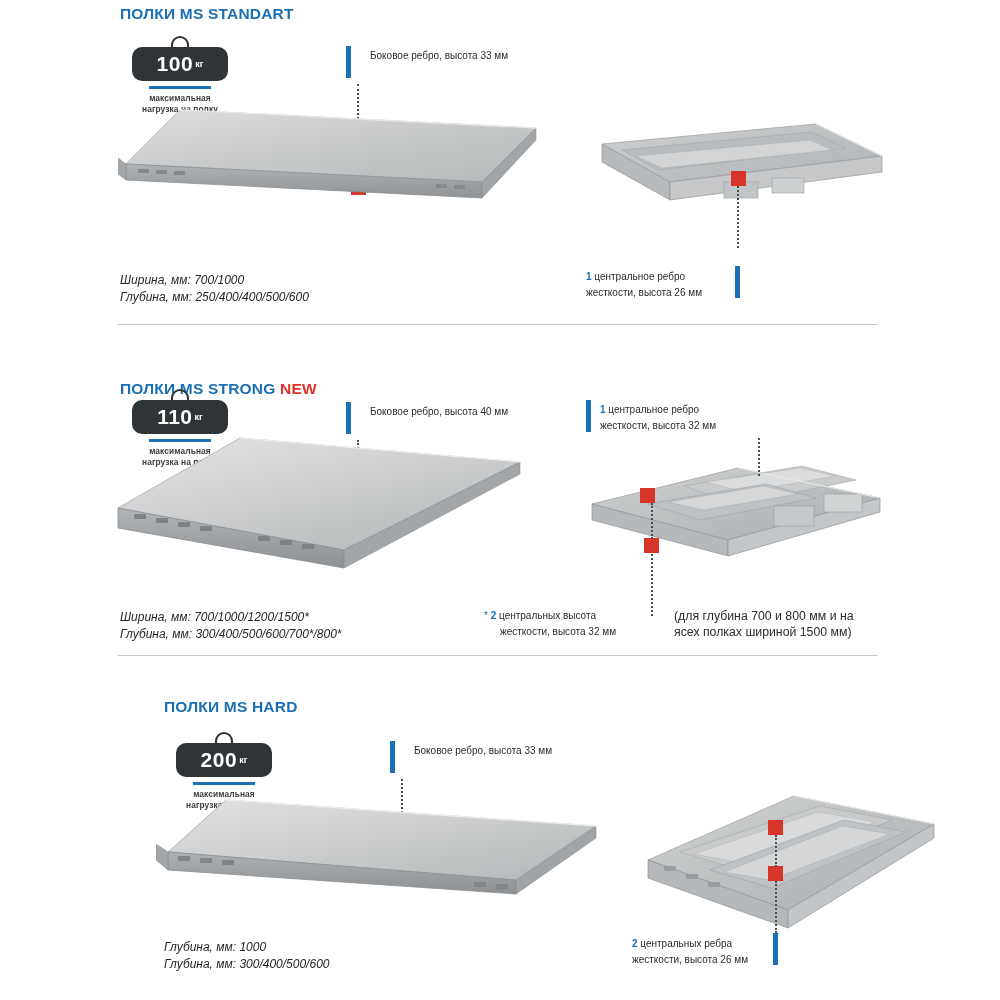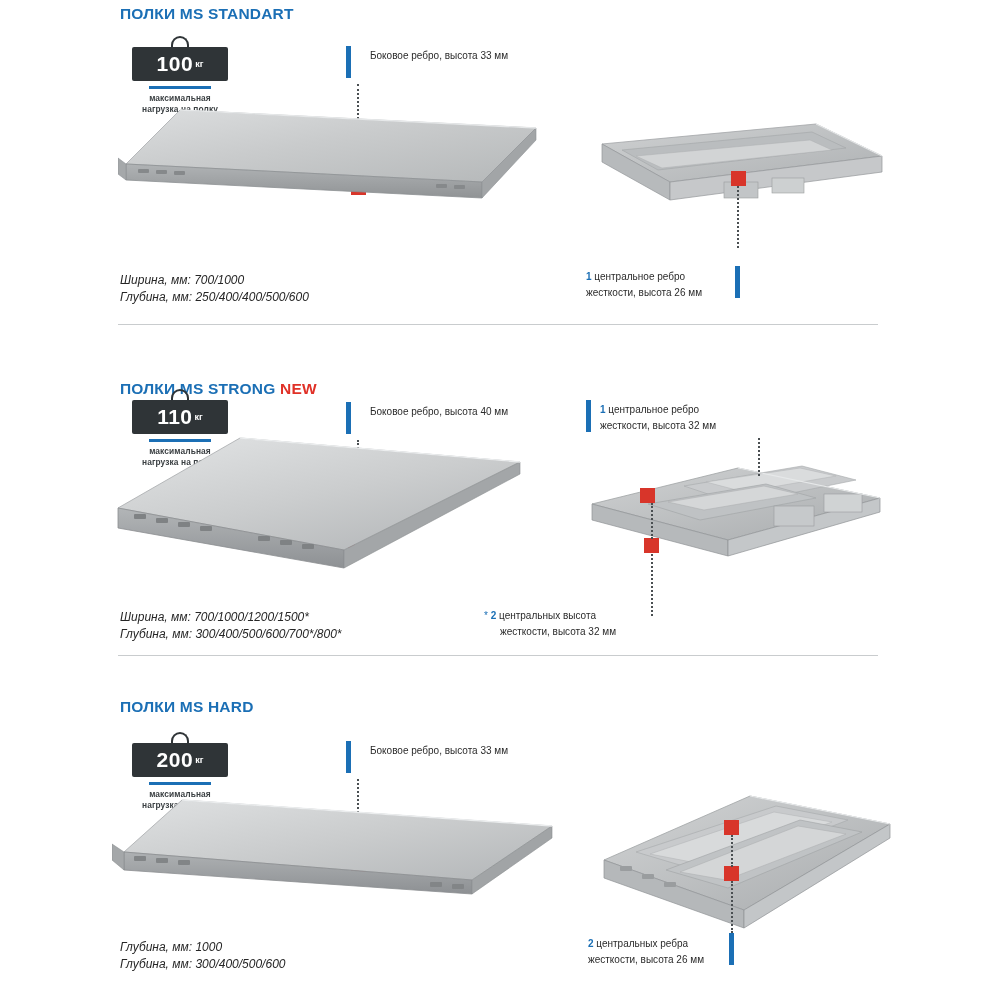--- a/index.html
+++ b/index.html
@@ -23,21 +23,21 @@
   }
 
   
   .section {
     position: absolute;
     left: 0;
     width: 944px;
   }
   .sec1 { top: 0; height: 338px; }
   .sec2 { top: 338px; height: 330px; }
-  .sec3 { top: 668px; height: 332px; }
+  .sec3 { top: 668px; height: 332px; margin-left: 44px; }
 
   .divider {
     position: absolute;
     left: 118px;
     width: 760px;
     height: 1px;
     background: #c9ccce;
   }
 
   .sec-title {
@@ -70,21 +70,21 @@
     border-bottom: none;
     border-radius: 9px 9px 0 0;
     box-sizing: border-box;
   }
   .load-badge .weight-box {
     position: relative;
     background: #2f3437;
     color: #ffffff;
     height: 34px;
     line-height: 34px;
-    border-radius: 2px;
+    border-radius: 10px;
     font-weight: bold;
     font-size: 21px;
     letter-spacing: 0.5px;
   }
   .load-badge .weight-box .kg {
     font-size: 9px;
     font-weight: bold;
     letter-spacing: 0;
     margin-left: 2px;
     vertical-align: 4px;
@@ -345,20 +345,24 @@
       <span>Глубина, мм: 300/400/500/600/700*/800*</span>
     </div>
 
     <div class="callout" style="left:484px; top:270px;">
       <span style="color:#1b6fb5;">*</span>
       <b class="num">2</b>
       <span>центральных высота</span><br>
       <span style="margin-left:16px; display:inline-block;">жесткости, высота 32 мм</span>
     </div>
 
+    <div class="note" style="left:674px; top:270px;">
+      <span>(для глубина 700 и 800 мм и на</span><br>
+      <span>ясех полках шириной 1500 мм)</span>
+    </div>
 
     <div class="divider" style="top:317px;"></div>
   </div>
 
   <div class="section sec3">
 
     <div class="sec-title" style="top:30px;">
       <span>ПОЛКИ MS HARD</span>
     </div>
 

